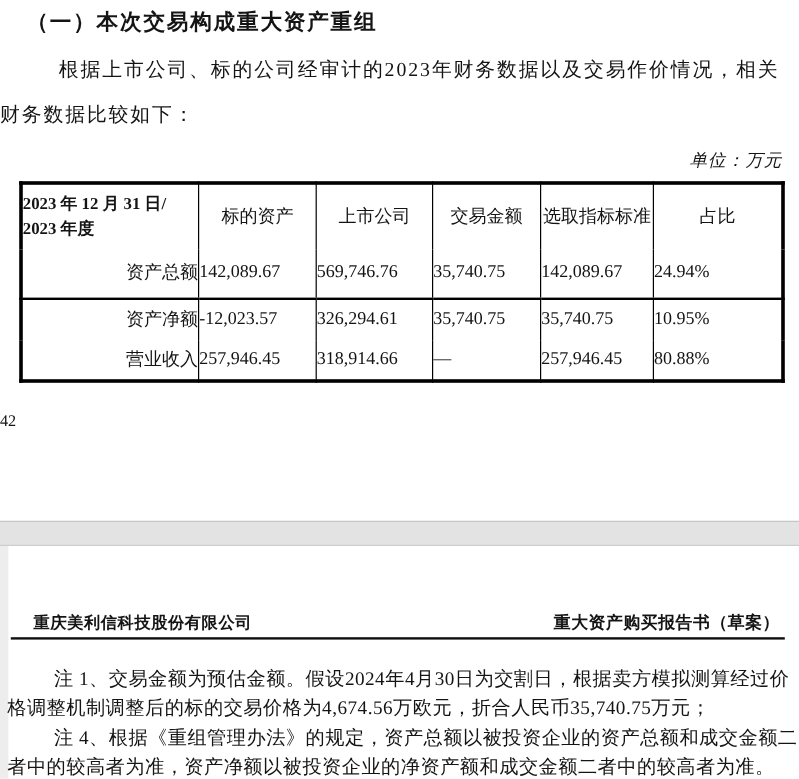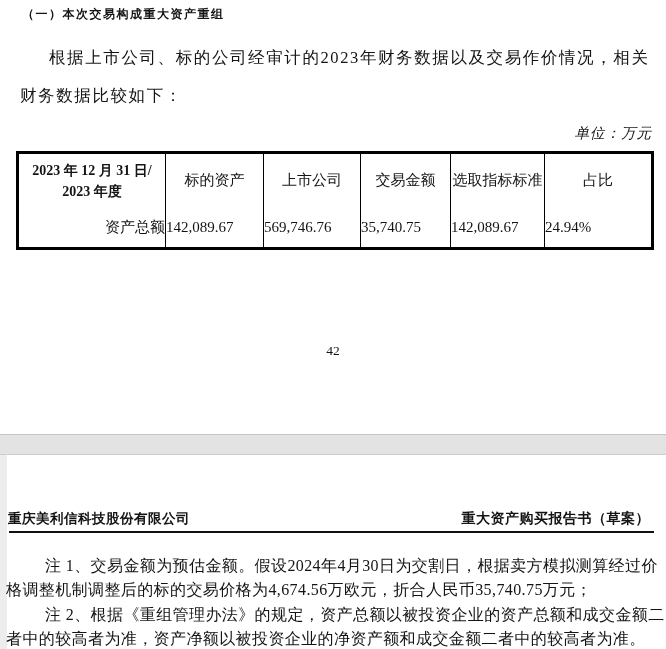--- a/index.html
+++ b/index.html
@@ -10,60 +10,60 @@
     color:var(--text,#141414);
     position:relative;
     overflow:hidden;
   }
   .abs{position:absolute;white-space:nowrap;}
 
   
   .heading{
     left:22px;top:6px;
     font-family:Liberation Serif, serif;
-    font-weight:700;font-size:12px;letter-spacing:1.5px;
+    font-weight:700;font-size:18px;letter-spacing:1.5px;
   }
   .para1{left:49px;top:47px;font-size:16.5px;letter-spacing:1.6px;}
-  .para2{left:20px;top:85px;font-size:16.5px;letter-spacing:1.6px;}
+  .para2{left:0;top:85px;font-size:16.5px;letter-spacing:1.6px;}
   .unit{left:0;top:124px;width:652px;text-align:right;font-size:14.5px;letter-spacing:1px;font-style:italic;}
 
   table.fin{
     position:absolute;left:16px;top:151px;
     border-collapse:collapse;table-layout:fixed;
     border:3px solid var(--border,#000);
     font-size:15px;
   }
   table.fin td{
     border-right:1.5px solid var(--border,#000);
     padding:0;vertical-align:middle;overflow:hidden;
   }
   table.fin td:last-child{border-right:none;}
   table.fin tr.hdr{height:55px;}
   table.fin tr.r1{height:41px;}
   table.fin tr.r2{height:35px;}
   table.fin tr.r3{height:34px;}
   table.fin tr.r1 td{border-bottom:2.5px solid var(--border,#000);}
   .hcell{text-align:center;}
-  .hcell1{text-align:center;font-weight:700;font-size:14px;line-height:21px;white-space:nowrap;}
+  .hcell1{font-weight:700;font-size:14px;line-height:21px;white-space:nowrap;}
   .lcell{text-align:right;}
   .ncell{text-align:left;padding-right:8px !important;}
 
-  .pagenum{left:0;top:343px;width:666px;text-align:center;font-size:13.5px;}
+  .pagenum{left:0;top:343px;width:666px;text-align:left;font-size:13.5px;}
 
   
   .band{
     left:0;top:434px;width:666px;height:19px;
     background:var(--band,#e3e3e3);
     border-top:1px solid #c6c6c6;
     border-bottom:1px solid #cdcdcd;
   }
   .strip{left:0;top:455px;width:7px;height:194px;background:var(--strip,#ededed);}
 
   
-  .doc-hdr-left{left:8px;top:510px;font-size:13.5px;font-weight:700;letter-spacing:0.5px;}
+  .doc-hdr-left{left:28px;top:510px;font-size:13.5px;font-weight:700;letter-spacing:0.5px;}
   .doc-hdr-right{right:16px;top:510px;font-size:14px;font-weight:700;letter-spacing:0.5px;}
   .doc-hdr-rule{left:9px;top:531px;width:645px;height:2px;background:#111;}
 
   
   .note{left:6px;font-size:16px;letter-spacing:0.4px;}
   .n1a{top:556px;padding-left:39px;}
   .n1b{top:580px;}
   .n2a{top:605px;padding-left:39px;}
   .n2b{top:629px;}
 </style>
@@ -97,28 +97,44 @@
     <td class="hcell">占比</td>
   </tr>
   <tr class="r1">
     <td class="lcell">资产总额</td>
     <td class="ncell">142,089.67</td>
     <td class="ncell">569,746.76</td>
     <td class="ncell">35,740.75</td>
     <td class="ncell">142,089.67</td>
     <td class="ncell">24.94%</td>
   </tr>
+  <tr class="r2">
+    <td class="lcell">资产净额</td>
+    <td class="ncell">-12,023.57</td>
+    <td class="ncell">326,294.61</td>
+    <td class="ncell">35,740.75</td>
+    <td class="ncell">35,740.75</td>
+    <td class="ncell">10.95%</td>
+  </tr>
+  <tr class="r3">
+    <td class="lcell">营业收入</td>
+    <td class="ncell">257,946.45</td>
+    <td class="ncell">318,914.66</td>
+    <td class="ncell">—</td>
+    <td class="ncell">257,946.45</td>
+    <td class="ncell">80.88%</td>
+  </tr>
 </tbody>
   </table>
 
 <div class="abs pagenum">42</div>
 
 <div class="abs band"></div>
 <div class="abs strip"></div>
 
 <div class="abs doc-hdr-left">重庆美利信科技股份有限公司</div>
 <div class="abs doc-hdr-right">重大资产购买报告书（草案）</div>
 <div class="abs doc-hdr-rule"></div>
 
 <div class="abs note n1a">注 1、交易金额为预估金额。假设2024年4月30日为交割日，根据卖方模拟测算经过价</div>
 <div class="abs note n1b">格调整机制调整后的标的交易价格为4,674.56万欧元，折合人民币35,740.75万元；</div>
-<div class="abs note n2a">注 2、根据《重组管理办法》的规定，资产总额以被投资企业的资产总额和成交金额二</div>
+<div class="abs note n2a">注 4、根据《重组管理办法》的规定，资产总额以被投资企业的资产总额和成交金额二</div>
 <div class="abs note n2b">者中的较高者为准，资产净额以被投资企业的净资产额和成交金额二者中的较高者为准。</div>
 
 </body></html>

